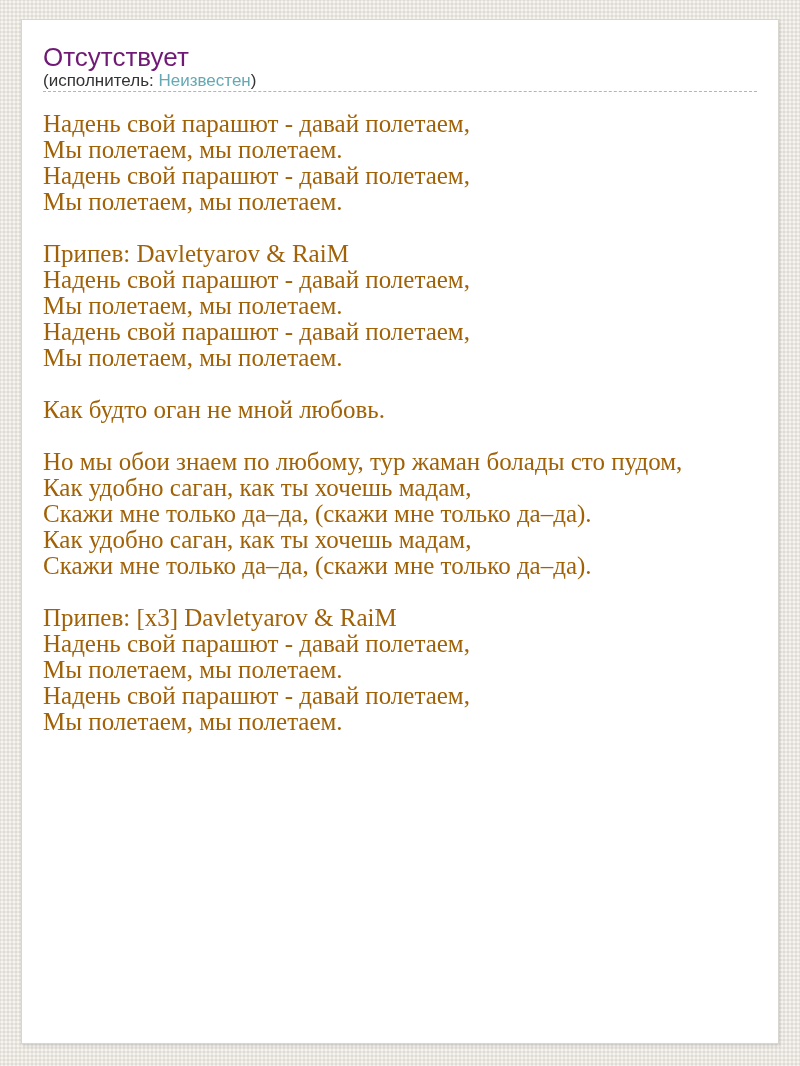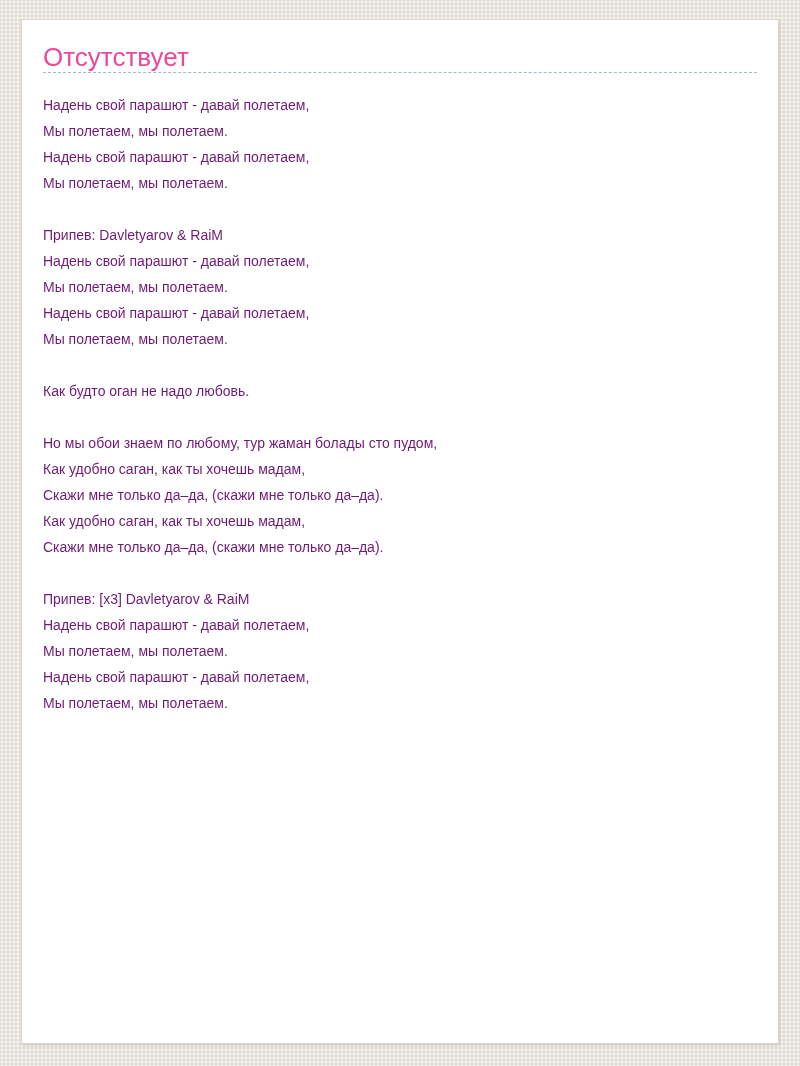--- a/index.html
+++ b/index.html
@@ -34,68 +34,70 @@
   }
   .header {
     padding-top: 22px;
     border-bottom: 1px dashed #a5b8c8;
   }
   .page-title {
     margin: 0;
     font-size: 26px;
     line-height: 30px;
     font-weight: 400;
-    color: #ec4899;
+    color: #701a75;
   }
   .artist-line {
     margin: 0;
     font-size: 17px;
     line-height: 17px;
     padding-bottom: 2px;
     color: #333333;
   }
   .artist-link {
     color: #64a9b4;
     text-decoration: none;
     cursor: pointer;
   }
   .lyrics {
     margin-top: 19px;
-    font-size: 14px;
+    font-size: 25px;
     line-height: 26px;
-    color: #701a75;
+    color: #a16207;
+    font-family: Liberation Serif, serif;
   }
   .lyrics p {
     margin: 26px 0 0 0;
     white-space: pre-line;
   }
   .lyrics p:first-child {
     margin-top: 0;
   }
 </style>
 </head>
 <body>
 
 <div class="card">
 
   <div class="header">
     <h1 class="page-title">Отсутствует</h1>
+    <p class="artist-line"><span>(исполнитель:</span> <a class="artist-link">Неизвестен</a><span>)</span></p>
   </div>
 
   <div class="lyrics">
     <p>Надень свой парашют - давай полетаем,
 Мы полетаем, мы полетаем.
 Надень свой парашют - давай полетаем,
 Мы полетаем, мы полетаем.</p>
     <p>Припев: Davletyarov &amp; RaiM
 Надень свой парашют - давай полетаем,
 Мы полетаем, мы полетаем.
 Надень свой парашют - давай полетаем,
 Мы полетаем, мы полетаем.</p>
-    <p>Как будто оган не надо любовь.</p>
+    <p>Как будто оган не мной любовь.</p>
     <p>Но мы обои знаем по любому, тур жаман болады сто пудом,
 Как удобно саган, как ты хочешь мадам,
 Скажи мне только да–да, (скажи мне только да–да).
 Как удобно саган, как ты хочешь мадам,
 Скажи мне только да–да, (скажи мне только да–да).</p>
     <p>Припев: [x3] Davletyarov &amp; RaiM
 Надень свой парашют - давай полетаем,
 Мы полетаем, мы полетаем.
 Надень свой парашют - давай полетаем,
 Мы полетаем, мы полетаем.</p>

